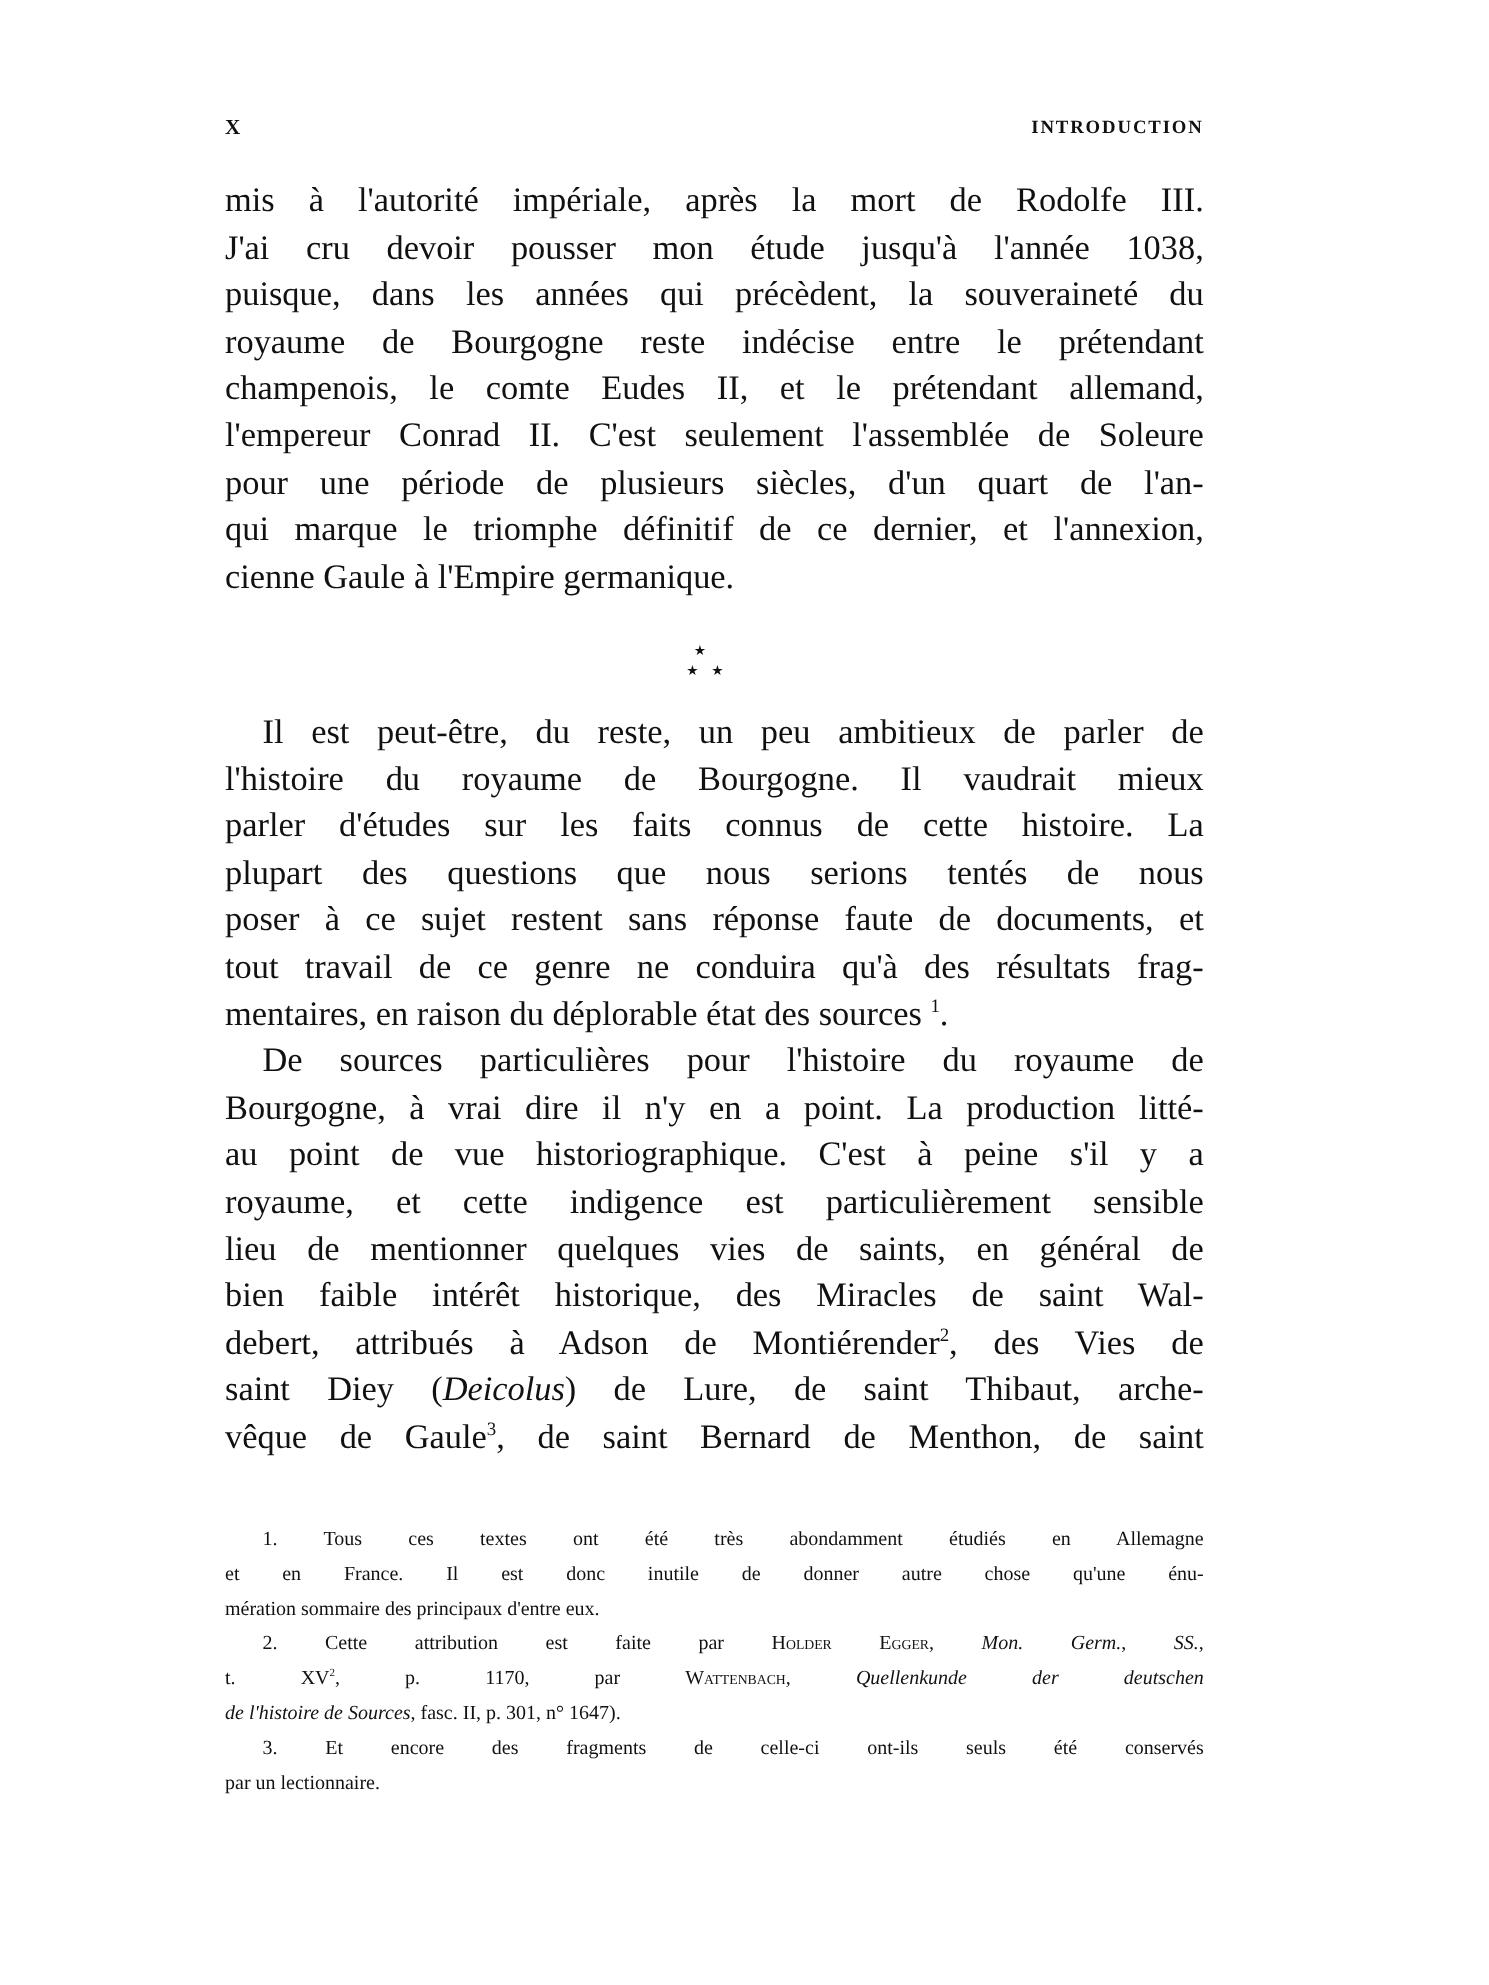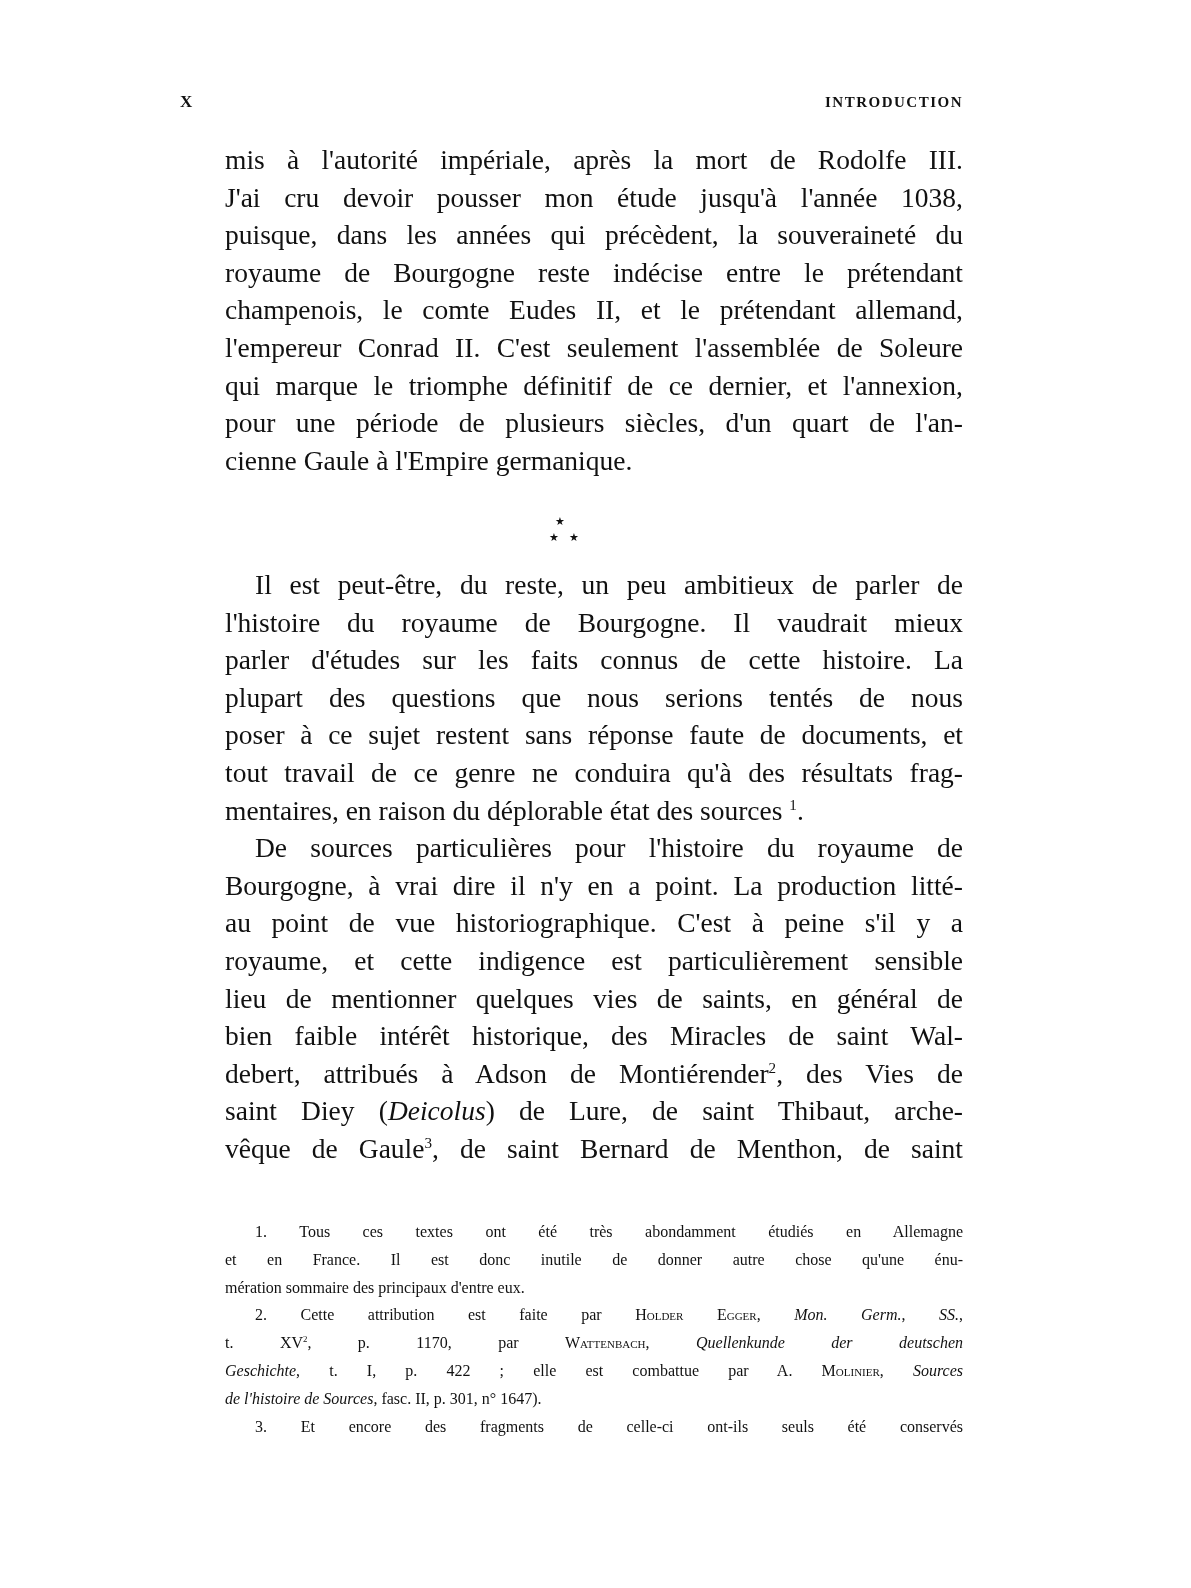--- a/index.html
+++ b/index.html
@@ -6,21 +6,21 @@
   body { width: 1191px; height: 1588px; position: relative; overflow: hidden;
          font-family: "Liberation Serif", "DejaVu Serif", serif; color: #111; }
   .page { position: absolute; left: 0; top: 0; width: 1191px; height: 1588px; }
   .running-head { position: absolute; top: 92px; left: 180px; width: 783px; height: 24px; }
   .folio { position: absolute; left: 0; top: 0; font-size: 17px; font-weight: bold; }
   .head-title { position: absolute; left: 0; right: 0; text-align: right; font-size: 15px;
                 font-weight: bold; letter-spacing: 1.5px; top: 2px; }
   .body-text { position: absolute; left: 180px; width: 783px; font-size: 27.5px;
                line-height: 37.6px; text-align: justify; }
   .line { display: block; text-align: justify; text-align-last: justify; white-space: nowrap;
-          height: 37.6px; margin-left: 45px; }
+          height: 37.6px; }
   .line.last { text-align-last: left; }
   .indent { padding-left: 30px; }
   .block1 { top: 141px; }
   .block2 { top: 566px; }
   .asterism { position: absolute; left: 530px; top: 512px; width: 60px; height: 40px; }
   .asterism span { position: absolute; font-size: 11px; line-height: 11px; }
   .footnotes { position: absolute; left: 180px; top: 1218px; width: 783px; font-size: 16px; line-height: 27.8px; }
   .footnotes .line { height: 27.8px; }
   .sup { font-size: 0.55em; vertical-align: super; line-height: 0; }
   .sc { font-variant: small-caps; }
@@ -36,22 +36,22 @@
     <span class="head-title">INTRODUCTION</span>
   </div>
 
   <div class="body-text block1">
     <span class="line">mis à l'autorité impériale, après la mort de Rodolfe III.</span>
     <span class="line">J'ai cru devoir pousser mon étude jusqu'à l'année 1038,</span>
     <span class="line">puisque, dans les années qui précèdent, la souveraineté du</span>
     <span class="line">royaume de Bourgogne reste indécise entre le prétendant</span>
     <span class="line">champenois, le comte Eudes II, et le prétendant allemand,</span>
     <span class="line">l'empereur Conrad II. C'est seulement l'assemblée de Soleure</span>
+    <span class="line">pour une période de plusieurs siècles, d'un quart de l'an-</span>
     <span class="line">qui marque le triomphe définitif de ce dernier, et l'annexion,</span>
-    <span class="line">pour une période de plusieurs siècles, d'un quart de l'an-</span>
     <span class="line last">cienne Gaule à l'Empire germanique.</span>
   </div>
 
   <div class="asterism">
     <span style="left:25px;top:4px;">★</span>
     <span style="left:19px;top:20px;">★</span>
     <span style="left:39px;top:20px;">★</span>
   </div>
 
   <div class="body-text block2">
@@ -74,19 +74,19 @@
     <span class="line"><span>vêque de Gaule</span><span class="sup">3</span><span>, de saint Bernard de Menthon, de saint</span></span>
   </div>
 
   <div class="footnotes">
     <span class="line indent">1. Tous ces textes ont été très abondamment étudiés en Allemagne</span>
     <span class="line">et en France. Il est donc inutile de donner autre chose qu'une énu-</span>
     <span class="line last">mération sommaire des principaux d'entre eux.</span>
 
     <span class="line indent"><span>2. Cette attribution est faite par </span><span class="sc">Holder Egger</span><span>, </span><i>Mon. Germ.</i><span>, </span><i>SS.</i><span>,</span></span>
     <span class="line"><span>t. XV</span><span class="sup">2</span><span>, p. 1170, par </span><span class="sc">Wattenbach</span><span>, </span><i>Quellenkunde der deutschen</i></span>
-    <span class="line"><i>Geschichte</i><span>, t. I, p. 422 ; elle est combattue par A. </span><span class="sc">Molinier</span><span>, </span><i>Sources</i></span>
     <span class="line last"><i>de l'histoire de Sources</i><span>, fasc. II, p. 301, n° 1647).</span></span>
 
     <span class="line indent">3. Et encore des fragments de celle-ci ont-ils seuls été conservés</span>
+    <span class="line last">par un lectionnaire.</span>
   </div>
 
 </div>
 
 </body></html>

